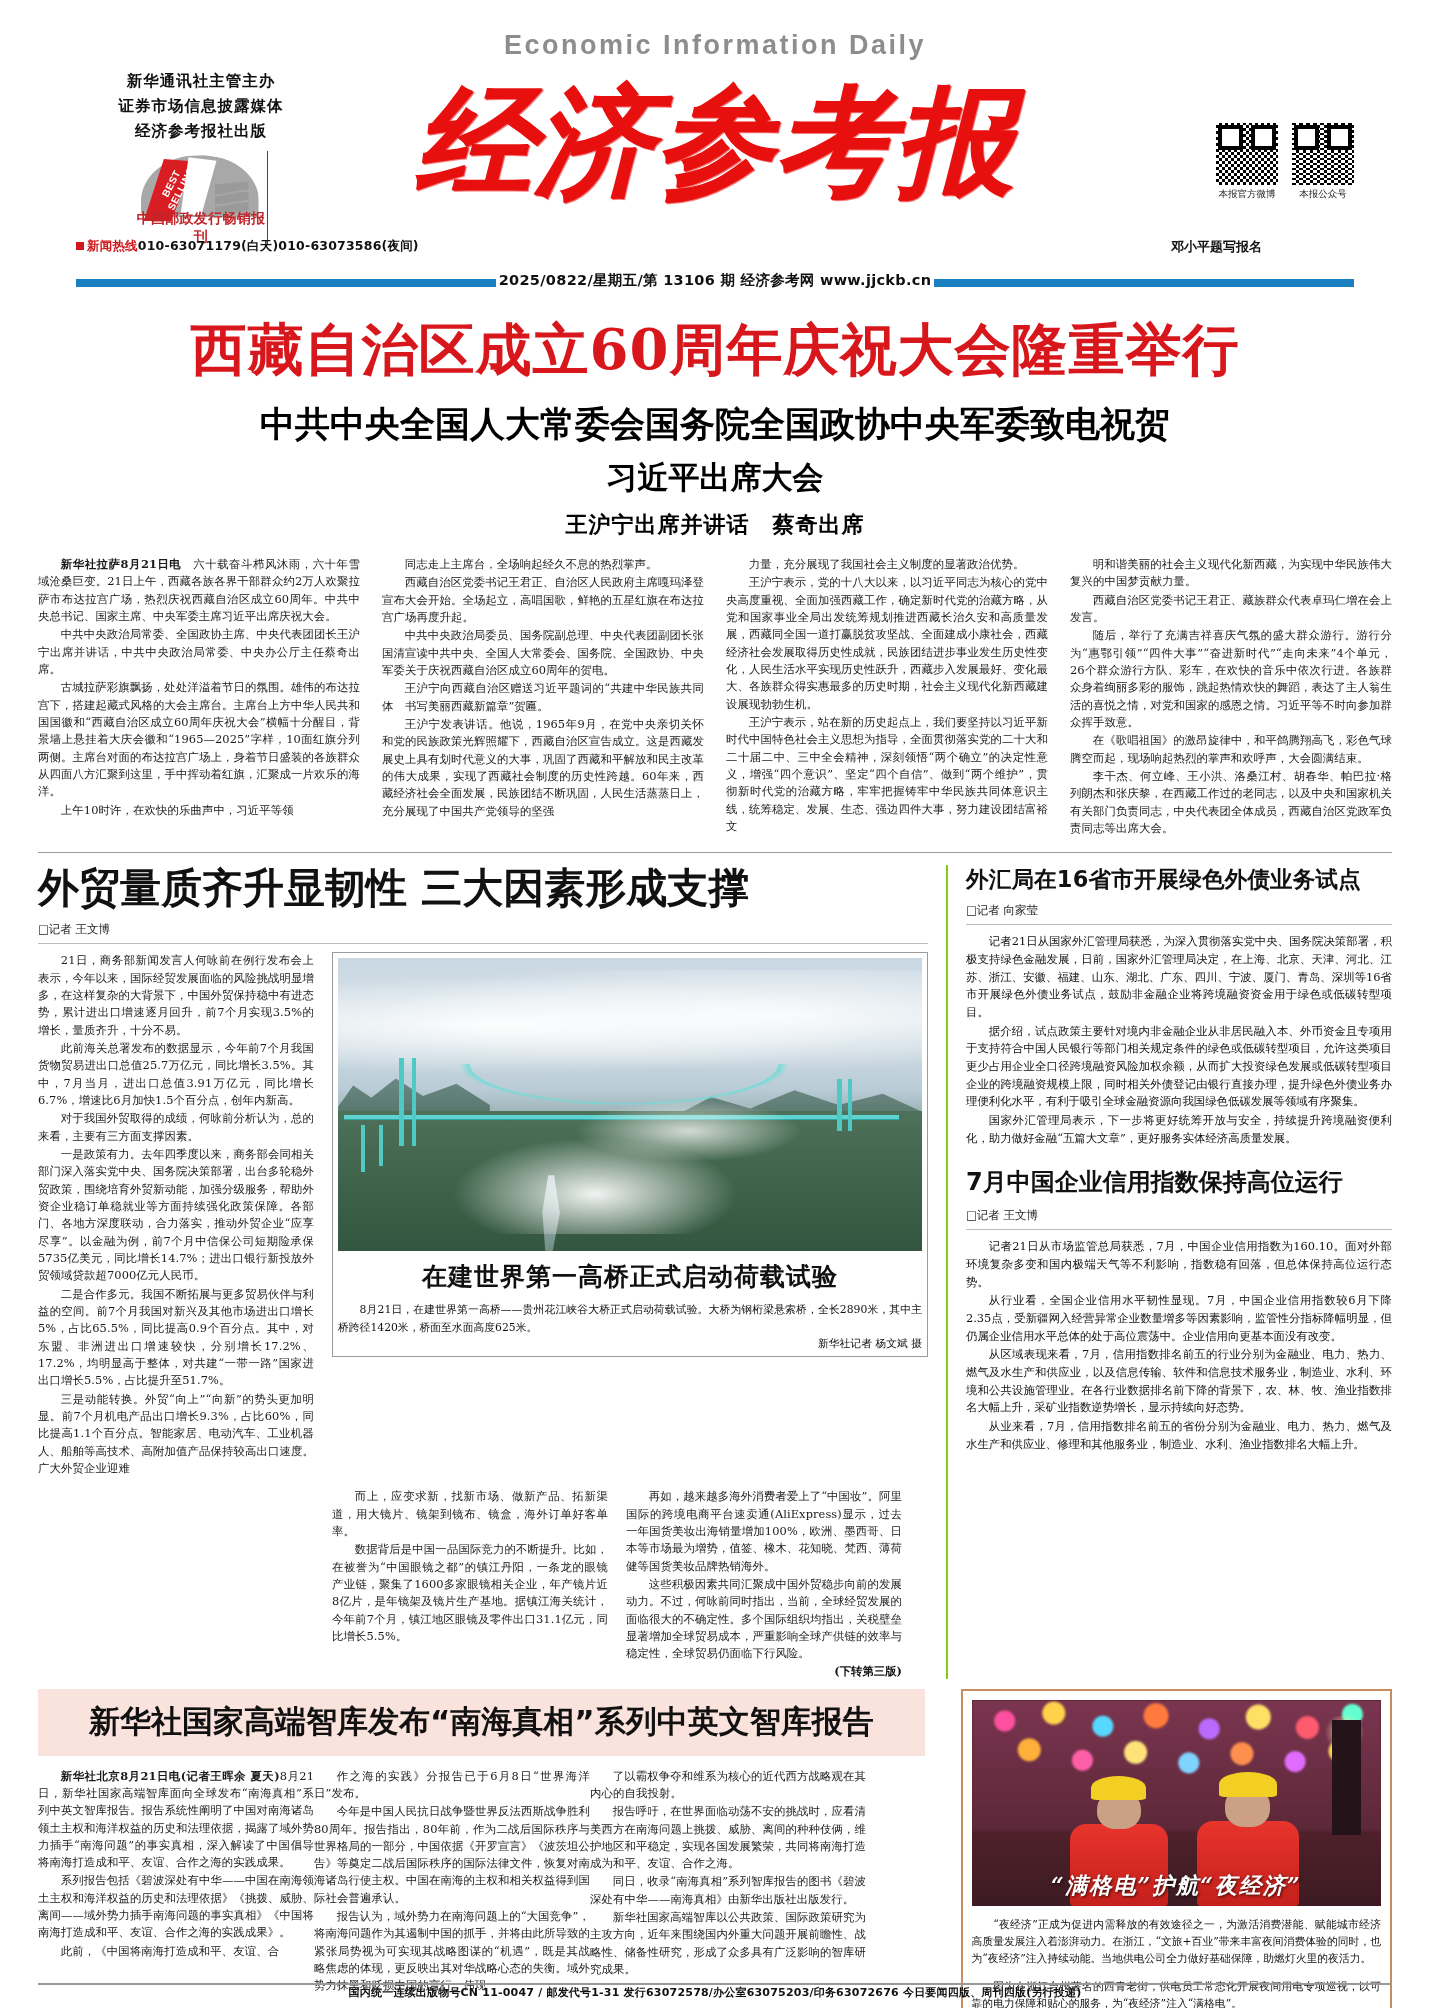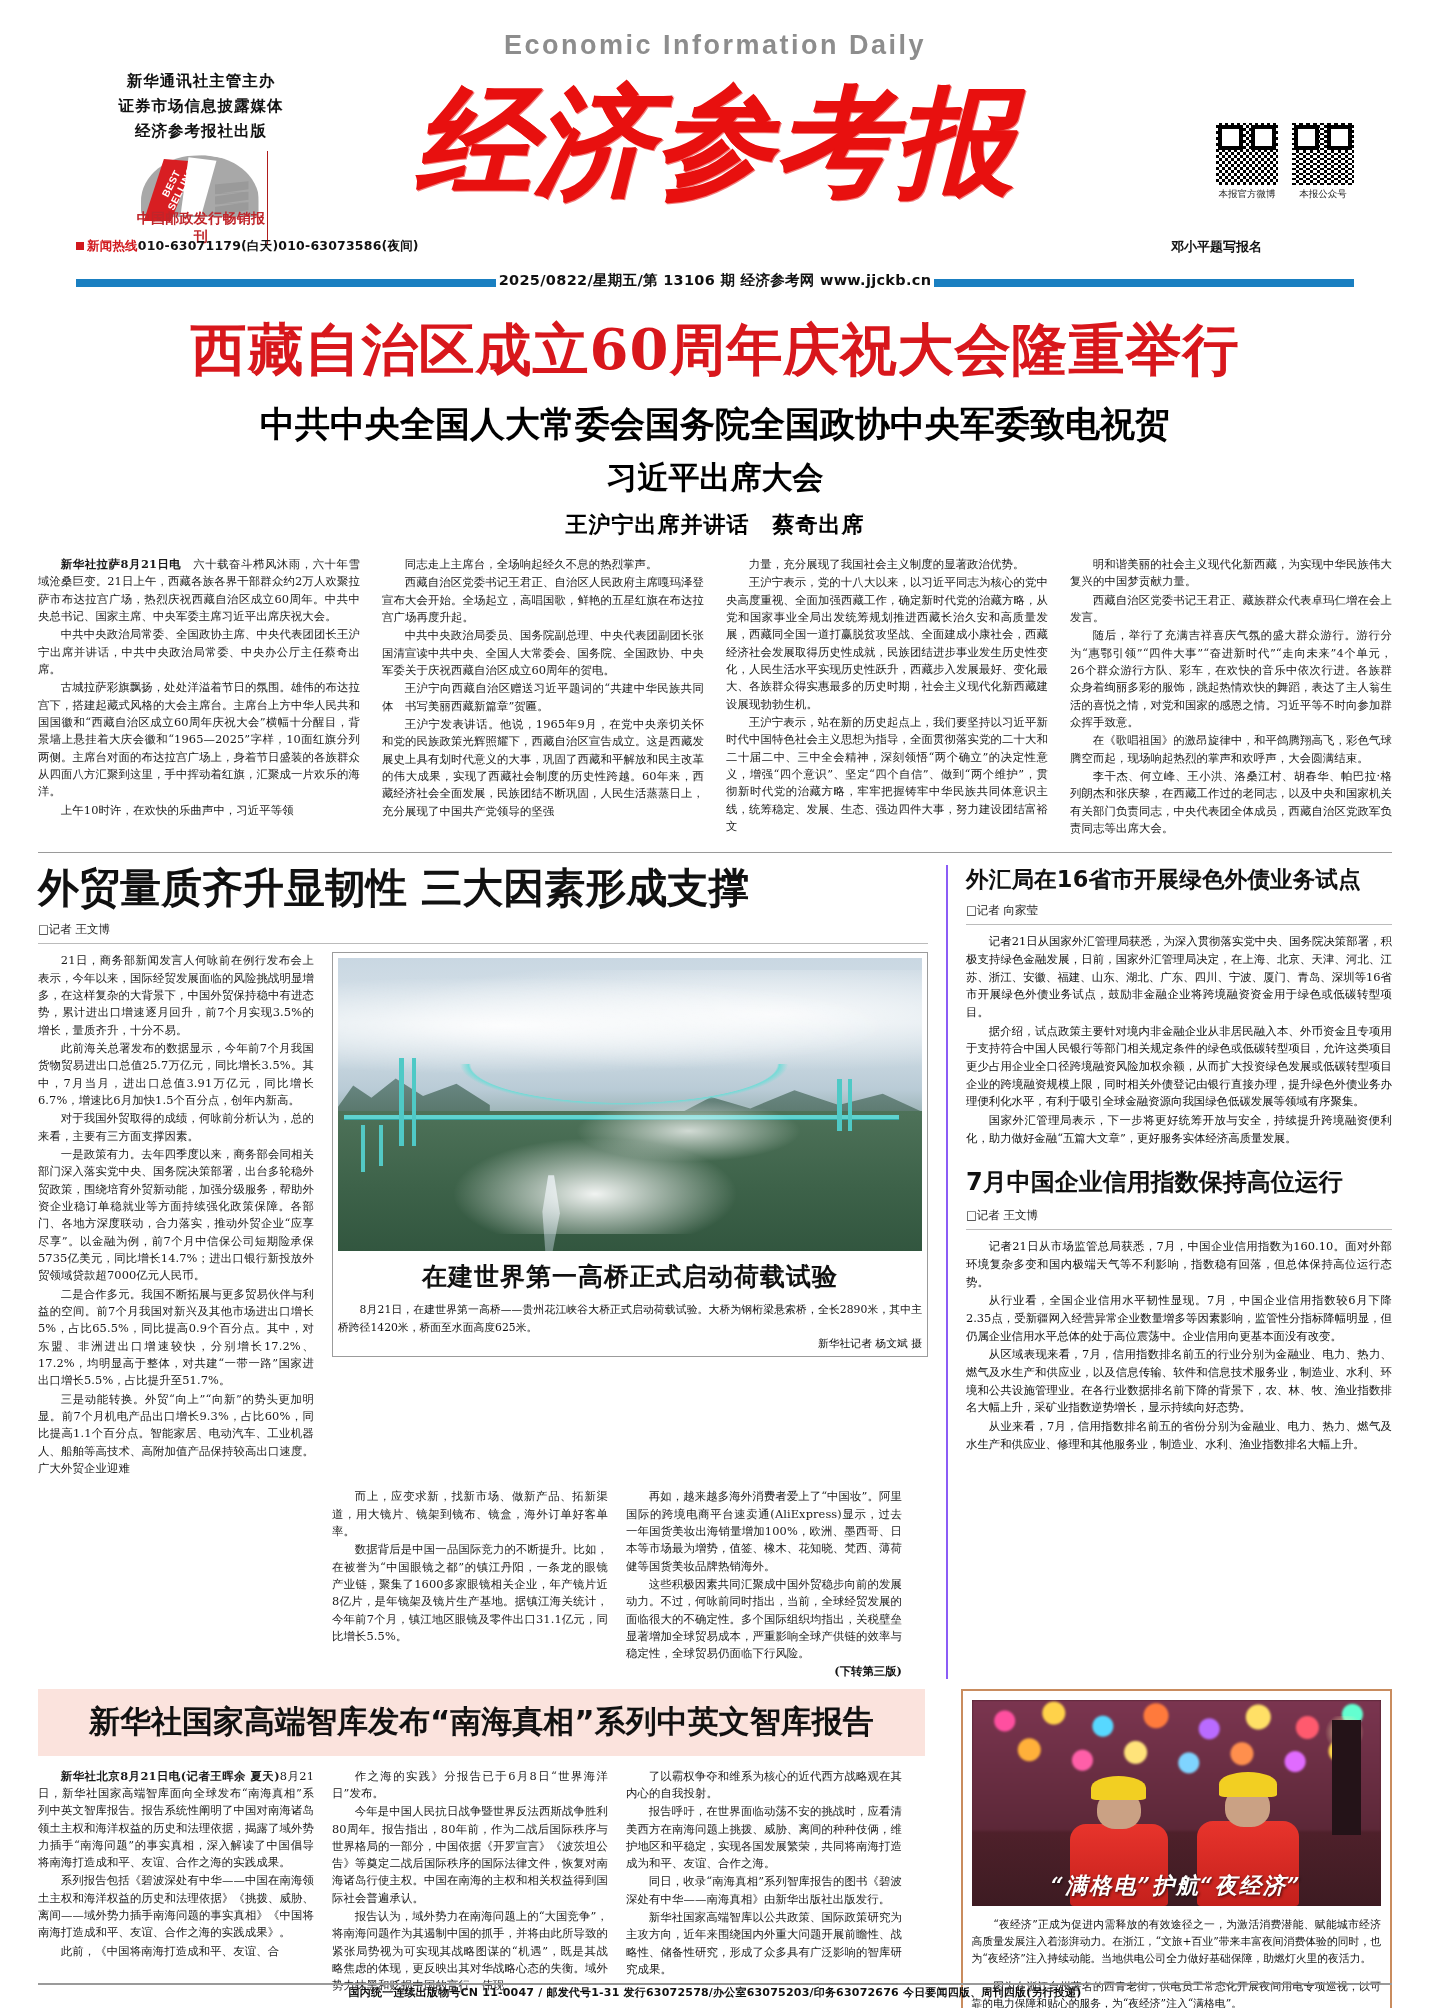--- a/index.html
+++ b/index.html
@@ -136,21 +136,21 @@
     text-indent:2em; margin:0 0 1px 0; color:#1a1a1a;
     font-family:"DejaVu Serif",serif; letter-spacing:.1px;
   }
   p.bt b{ font-weight:bold; }
 
   .rule{ border:0; border-top:1px solid #9a9a9a; margin:14px 0 0; }
 
   
   .feature{ display:flex; margin-top:12px; gap:0; }
   .feat-left{ width:918px; padding-right:18px; }
-  .feat-right{ width:456px; padding-left:18px; border-left:2px solid #8b5cf6; }
+  .feat-right{ width:456px; padding-left:18px; border-left:2px solid #84cc16; }
 
   .feat-hl{
     font-size:41px; font-weight:bold; letter-spacing:0px;
     color:#111; line-height:1.15; white-space:nowrap;
   }
   .byline{ font-size:11.5px; margin-top:10px; color:#222; }
   .hairline{ border:0;border-top:1px solid #bbb; margin:6px 0 8px; }
 
   .feat-body{ display:flex; gap:18px; margin-top:4px; }
   .fb-col{ width:276px; }
@@ -207,21 +207,21 @@
   
   .bottom{ display:flex; margin-top:10px; }
   .bot-left{ width:918px; padding-right:18px; }
   .bot-right{ width:456px; padding-left:18px; }
 
   .banner{
     background:#fbe3dd; padding:12px 14px 13px; text-align:center;
   }
   .banner-t{ font-size:31px; font-weight:bold; letter-spacing:0px; white-space:nowrap; }
 
-  .bot-cols{ display:flex; gap:18px; margin-top:12px; }
+  .bot-cols{ display:flex; margin-top:12px; }
   .bc{ width:276px; }
 
   .nightphoto-frame{ border:2px solid #c98c5e; padding:9px; background:#fff; }
   .nightphoto{
     width:100%; height:206px; position:relative; overflow:hidden;
     background:linear-gradient(180deg,#3a1a20 0%,#5a2430 40%,#3d1b22 100%);
   }
   .np-lanterns{position:absolute;left:0;top:0;width:100%;height:64%;
     background:
       radial-gradient(circle at 8% 16%,#ff4fa0 0 10px,transparent 11px),

